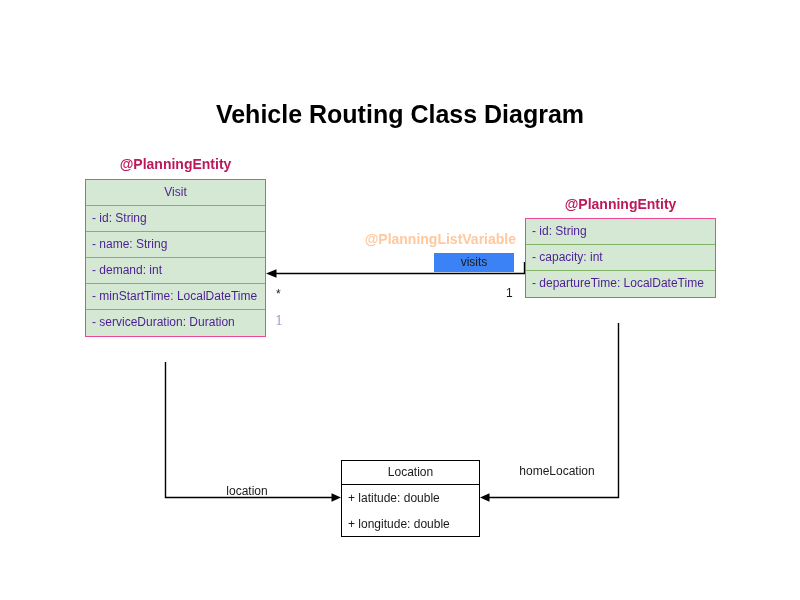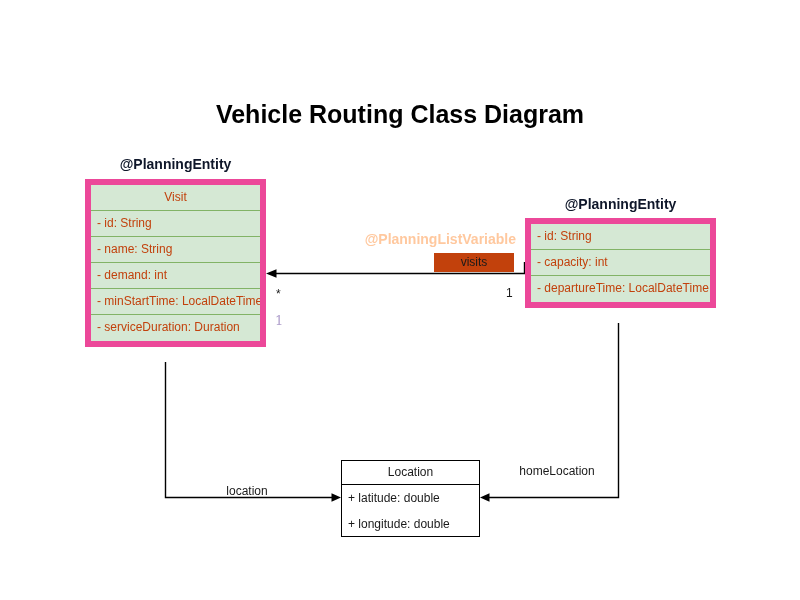--- a/index.html
+++ b/index.html
@@ -14,26 +14,26 @@
   #diagram-title{
     left:0;right:0;top:100px;
     text-align:center;
     font-size:25px;font-weight:bold;color:#000;
   }
   .annotation{
     font-size:14px;font-weight:bold;
     text-align:center;
     white-space:nowrap;
   }
-  .annotation.green{color:#0f172a;text-align:center;}
+  .annotation.green{color:#be185d;text-align:center;}
   .annotation.orange{color:#ffc89e;text-align:right;}
   .uml-class{
-    border:6px solid #ec4899;
+    border:1px solid #ec4899;
     background:#d5e8d4;
-    font-size:12px;color:#c2410c;
+    font-size:12px;color:#4c1d95;
     box-sizing:border-box;
   }
   .uml-class .cls-header{
     text-align:center;
     line-height:25px;height:26px;
     box-sizing:border-box;
     border-bottom:1px solid #82b366;
   }
   .uml-class .cls-row{
     height:26px;line-height:25px;
@@ -58,21 +58,21 @@
     height:26px;line-height:26px;padding-left:6px;
     white-space:nowrap;box-sizing:border-box;
   }
   .edge-label-text{
     font-size:12px;color:#1a1a1a;
     text-align:center;white-space:nowrap;
   }
   #visits-label{
     left:434px;top:253px;width:80px;height:19px;
     line-height:19px;
-    background:#c2410c;
+    background:#3b82f6;
   }
   .multiplicity{
     font-size:12px;color:#1a1a1a;white-space:nowrap;
   }
   #mult-purple{
     color:#b0a0cc;
     font-family:"DejaVu Serif", serif;
     font-size:13px;
   }
   svg.edge-layer{position:absolute;left:0;top:0;pointer-events:none;}

